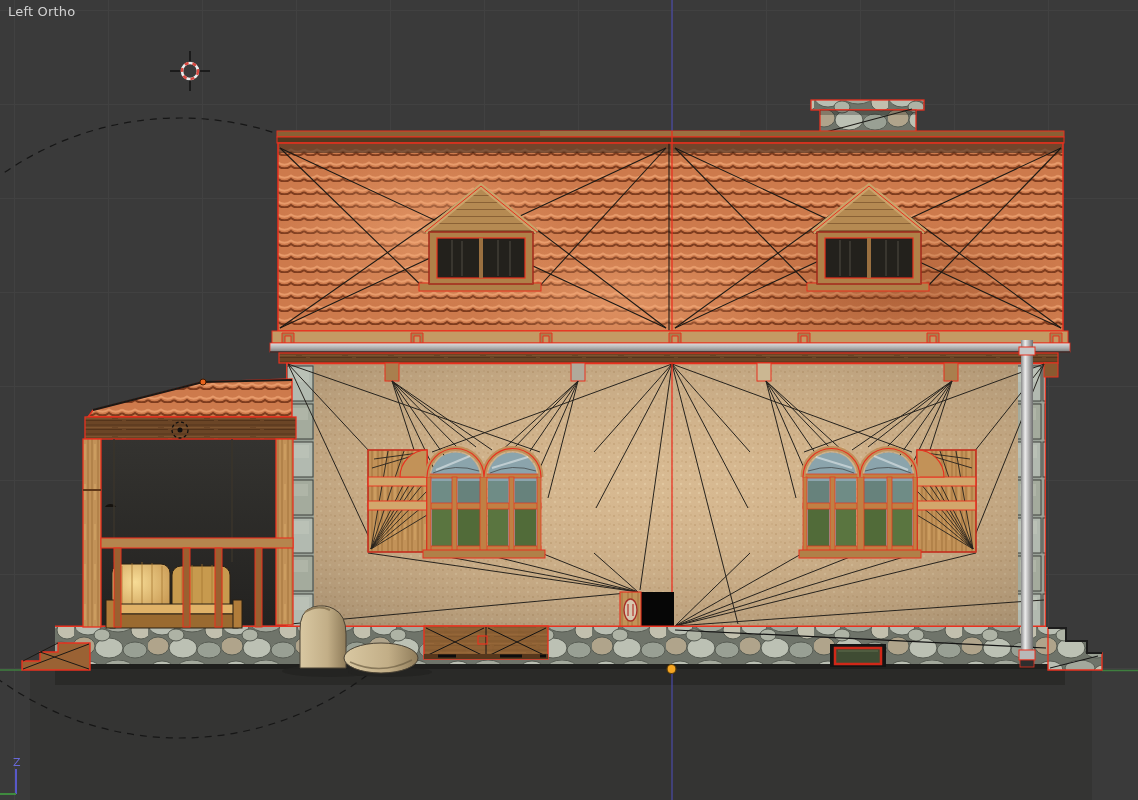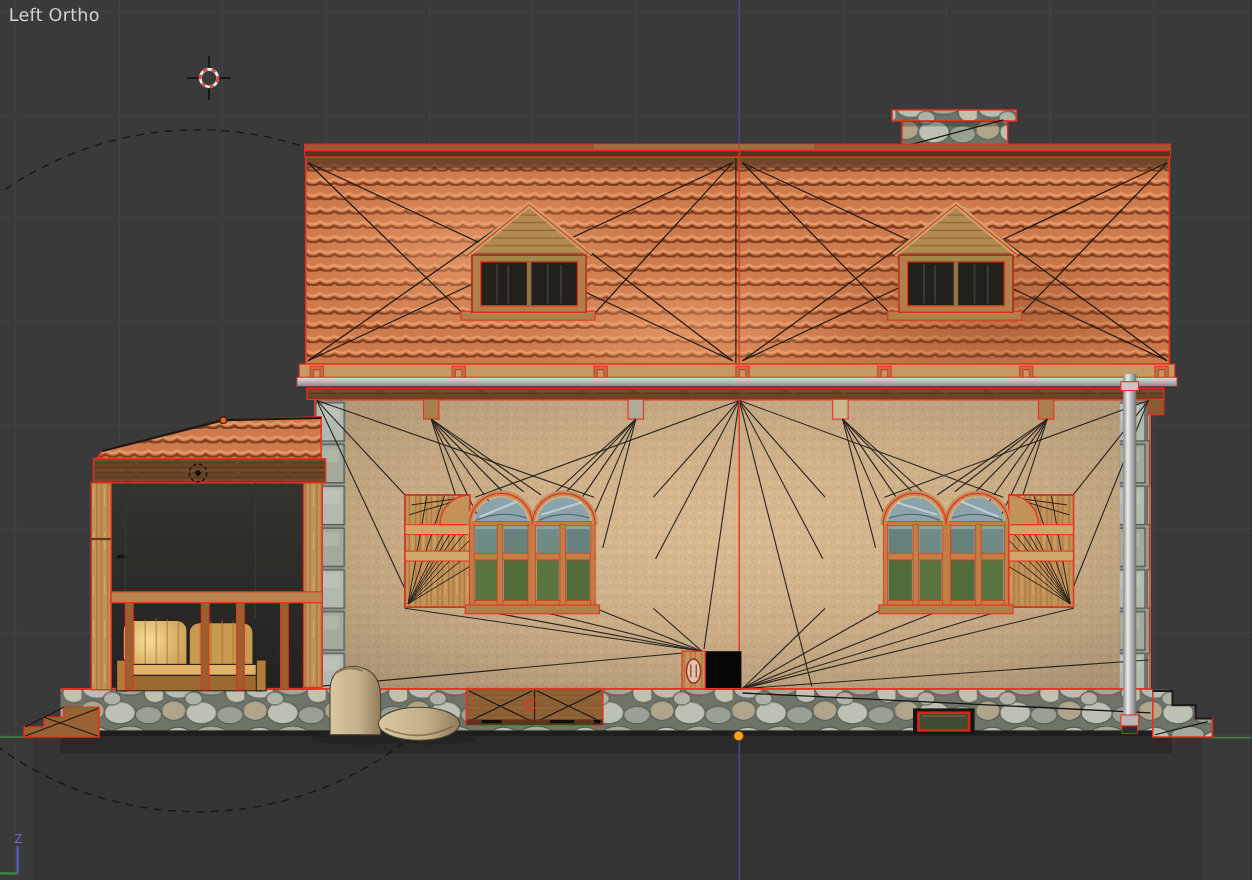--- a/index.html
+++ b/index.html
@@ -6,21 +6,21 @@
   .viewport{
     position:relative;width:1138px;height:800px;overflow:hidden;
     background-color:#3a3a3a;
     background-image:
       repeating-linear-gradient(to right, transparent 0 93px, #414141 93px 94px),
       repeating-linear-gradient(to bottom, transparent 0 93px, #414141 93px 94px);
     background-position:-79px 0, 0 -83px;
     font-family:"DejaVu Sans", sans-serif;
   }
   .view-label{
-    position:absolute;left:8px;top:4px;color:#d2d2d2;font-size:16px;letter-spacing:.2px;
+    position:absolute;left:8px;top:4px;color:#d2d2d2;font-size:13px;letter-spacing:.2px;
     user-select:none;
   }
   svg{position:absolute;left:0;top:0;}
 </style>
 </head>
 <body>
 
 <div class="viewport">
   <div class="view-label">Left Ortho</div>
 

